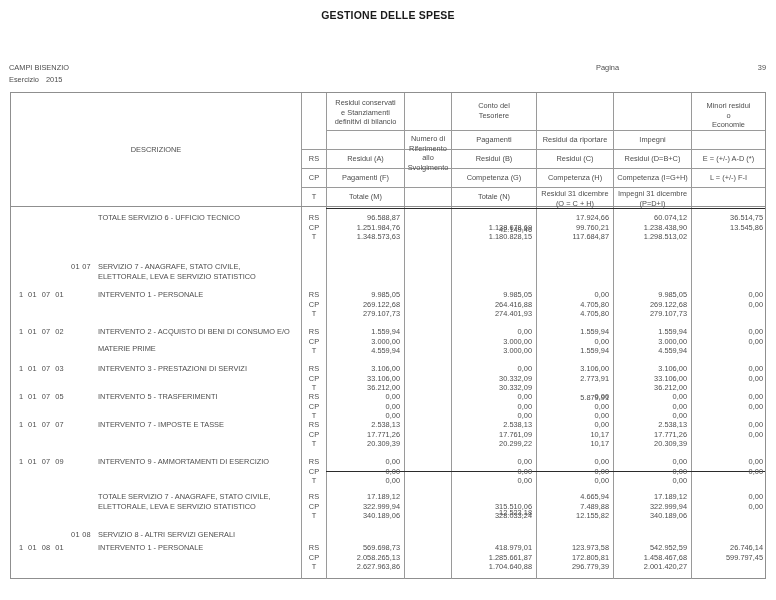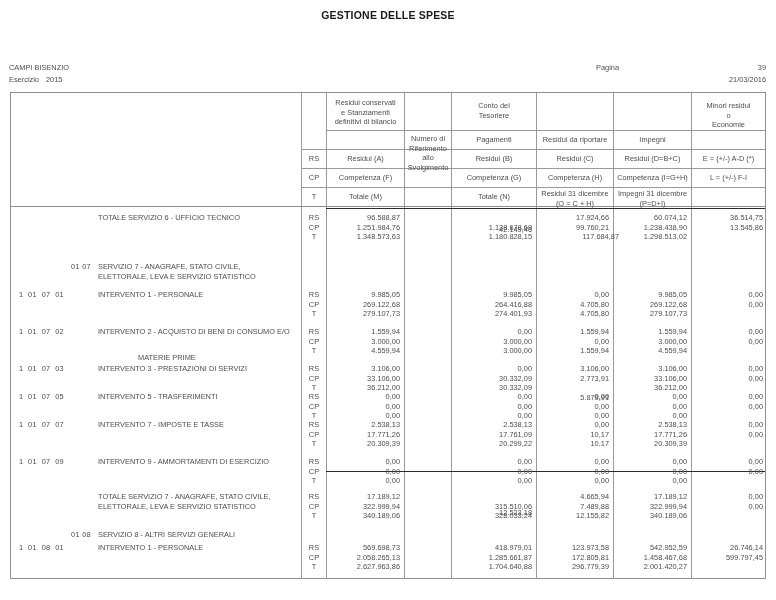--- a/index.html
+++ b/index.html
@@ -160,52 +160,52 @@
   <div class="meta-esercizio">
     <span class="e-lbl">Esercizio</span><span class="e-val">2015</span>
   </div>
 </div>
 
 <div class="meta-right">
   <div class="meta-row-pagina">
     <span class="lbl">Pagina</span>
     <span>39</span>
   </div>
-  <div>21/03/2016</div>
 </div>
 
 <div class="table-frame">
 
   <div class="thead">
 
     <div class="vline" style="left:290px"></div>
     <div class="vline" style="left:315px"></div>
     <div class="vline" style="left:393px"></div>
     <div class="vline" style="left:440px"></div>
     <div class="vline" style="left:525px"></div>
     <div class="vline" style="left:602px"></div>
     <div class="vline" style="left:680px"></div>
 
     <div class="hline" style="top:37px; left:315px; right:0"></div>
     <div class="hline" style="top:56px; left:290px; right:0"></div>
     <div class="hline" style="top:75px; left:290px; right:0"></div>
     <div class="hline" style="top:94px; left:290px; right:0"></div>
 
+    <div class="hcell" style="left:0;top:0;width:290px;height:114px">DESCRIZIONE</div>
 
     <div class="hcell" style="left:291px;top:56px;width:24px;height:19px">RS</div>
     <div class="hcell" style="left:291px;top:75px;width:24px;height:19px">CP</div>
     <div class="hcell" style="left:291px;top:94px;width:24px;height:20px">T</div>
 
     <div class="hcell multi" style="left:316px;top:2px;width:77px;height:34px;padding-top:3px">
       <span>Residui conservati</span>
       <span>e Stanziamenti</span>
       <span>definitivi di bilancio</span>
     </div>
     <div class="hcell" style="left:316px;top:56px;width:77px;height:19px">Residui (A)</div>
-    <div class="hcell" style="left:316px;top:75px;width:77px;height:19px">Competenza (F)</div>
+    <div class="hcell" style="left:316px;top:75px;width:77px;height:19px">Pagamenti (F)</div>
     <div class="hcell" style="left:316px;top:94px;width:77px;height:20px">Totale (M)</div>
 
     <div class="hcell multi" style="left:394px;top:39px;width:46px;height:56px;padding-top:2px">
       <span>Numero di</span>
       <span>Riferimento</span>
       <span>allo</span>
       <span>Svolgimento</span>
     </div>
 
     <div class="hcell multi" style="left:441px;top:6px;width:84px;height:30px;padding-top:2px">
@@ -262,21 +262,21 @@
           <div class="rcp" style="top: 15.6px; left: 291px;">CP</div>
           <div class="rcp" style="top: 25.2px; left: 291px;">T</div>
           <div class="num" style="top: 6px; left: 0px; width: 389px;">96.588,87</div>
           <div class="num" style="top: 15.6px; left: 0px; width: 389px;">1.251.984,76</div>
           <div class="num" style="top: 25.2px; left: 0px; width: 389px;">1.348.573,63</div>
           <div class="num" style="top: 18px; left: 0px; width: 521px;">42.149,46</div>
           <div class="num" style="top: 15.6px; left: 0px; width: 521px;">1.138.678,69</div>
           <div class="num" style="top: 25.2px; left: 0px; width: 521px;">1.180.828,15</div>
           <div class="num" style="top: 6px; left: 0px; width: 598px;">17.924,66</div>
           <div class="num" style="top: 15.6px; left: 0px; width: 598px;">99.760,21</div>
-          <div class="num" style="top: 25.2px; left: 10px; width: 598px;">117.684,87</div>
+          <div class="num" style="top: 25.2px; left: 0px; width: 598px;">117.684,87</div>
           <div class="num" style="top: 6px; left: 0px; width: 676px;">60.074,12</div>
           <div class="num" style="top: 15.6px; left: 0px; width: 676px;">1.238.438,90</div>
           <div class="num" style="top: 25.2px; left: 0px; width: 676px;">1.298.513,02</div>
           <div class="num" style="top: 6px; left: 0px; width: 752px;">36.514,75</div>
           <div class="num" style="top: 15.6px; left: 0px; width: 752px;">13.545,86</div>
         </div>
         <div class="row">
           <div class="code" style="top: 55px; left: 60px;">01 07</div>
           <div class="rowtext" style="top: 55px; left: 87px;">SERVIZIO 7 - ANAGRAFE, STATO CIVILE,</div>
           <div class="rowtext" style="top: 64.6px; left: 87px;">ELETTORALE, LEVA E SERVIZIO STATISTICO</div>
@@ -298,21 +298,21 @@
           <div class="num" style="top: 102.2px; left: 0px; width: 598px;">4.705,80</div>
           <div class="num" style="top: 83px; left: 0px; width: 676px;">9.985,05</div>
           <div class="num" style="top: 92.6px; left: 0px; width: 676px;">269.122,68</div>
           <div class="num" style="top: 102.2px; left: 0px; width: 676px;">279.107,73</div>
           <div class="num" style="top: 83px; left: 0px; width: 752px;">0,00</div>
           <div class="num" style="top: 92.6px; left: 0px; width: 752px;">0,00</div>
         </div>
         <div class="row">
           <div class="code" style="top: 120px; left: 8px;">1  01  07  02</div>
           <div class="rowtext" style="top: 120px; left: 87px;">INTERVENTO 2 - ACQUISTO DI BENI DI CONSUMO E/O</div>
-          <div class="rowtext" style="top: 146px; left: 87px; margin-left: 40px;">MATERIE PRIME</div>
+          <div class="rowtext" style="top: 137px; left: 87px;">MATERIE PRIME</div>
           <div class="rcp" style="top: 120px; left: 291px;">RS</div>
           <div class="rcp" style="top: 129.6px; left: 291px;">CP</div>
           <div class="rcp" style="top: 139.2px; left: 291px;">T</div>
           <div class="num" style="top: 120px; left: 0px; width: 389px;">1.559,94</div>
           <div class="num" style="top: 129.6px; left: 0px; width: 389px;">3.000,00</div>
           <div class="num" style="top: 139.2px; left: 0px; width: 389px;">4.559,94</div>
           <div class="num" style="top: 120px; left: 0px; width: 521px;">0,00</div>
           <div class="num" style="top: 129.6px; left: 0px; width: 521px;">3.000,00</div>
           <div class="num" style="top: 139.2px; left: 0px; width: 521px;">3.000,00</div>
           <div class="num" style="top: 120px; left: 0px; width: 598px;">1.559,94</div>

